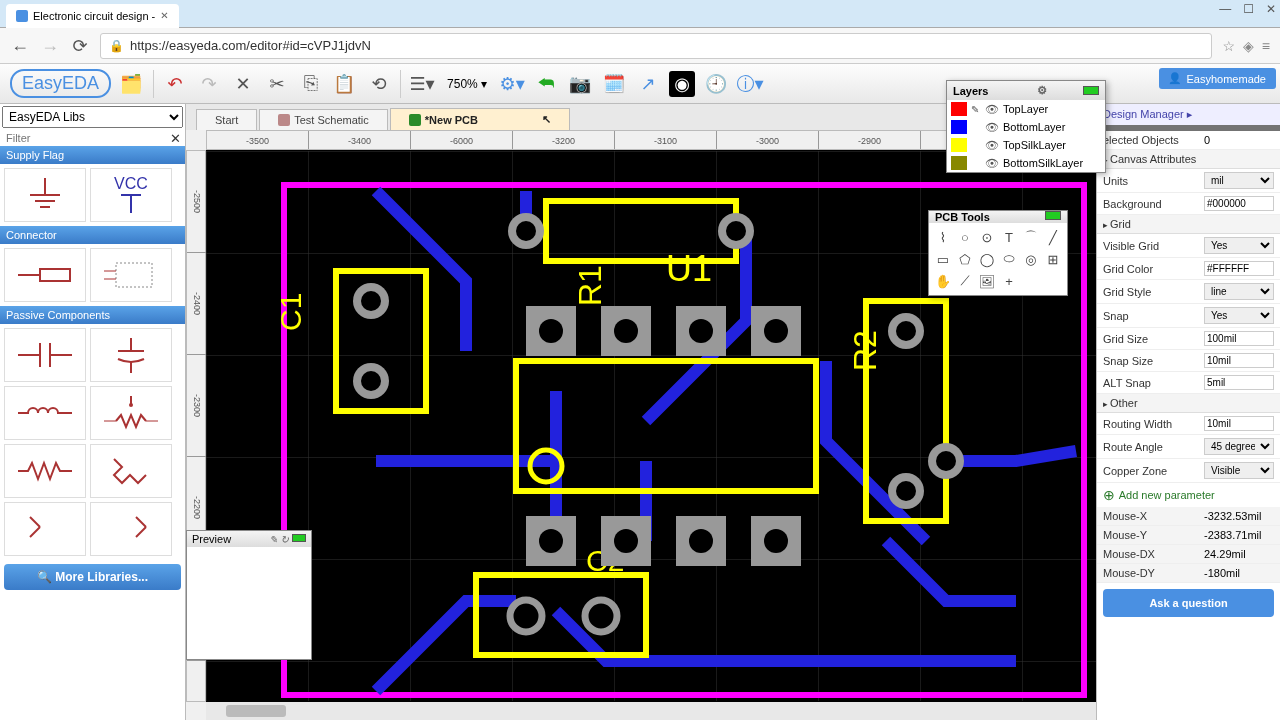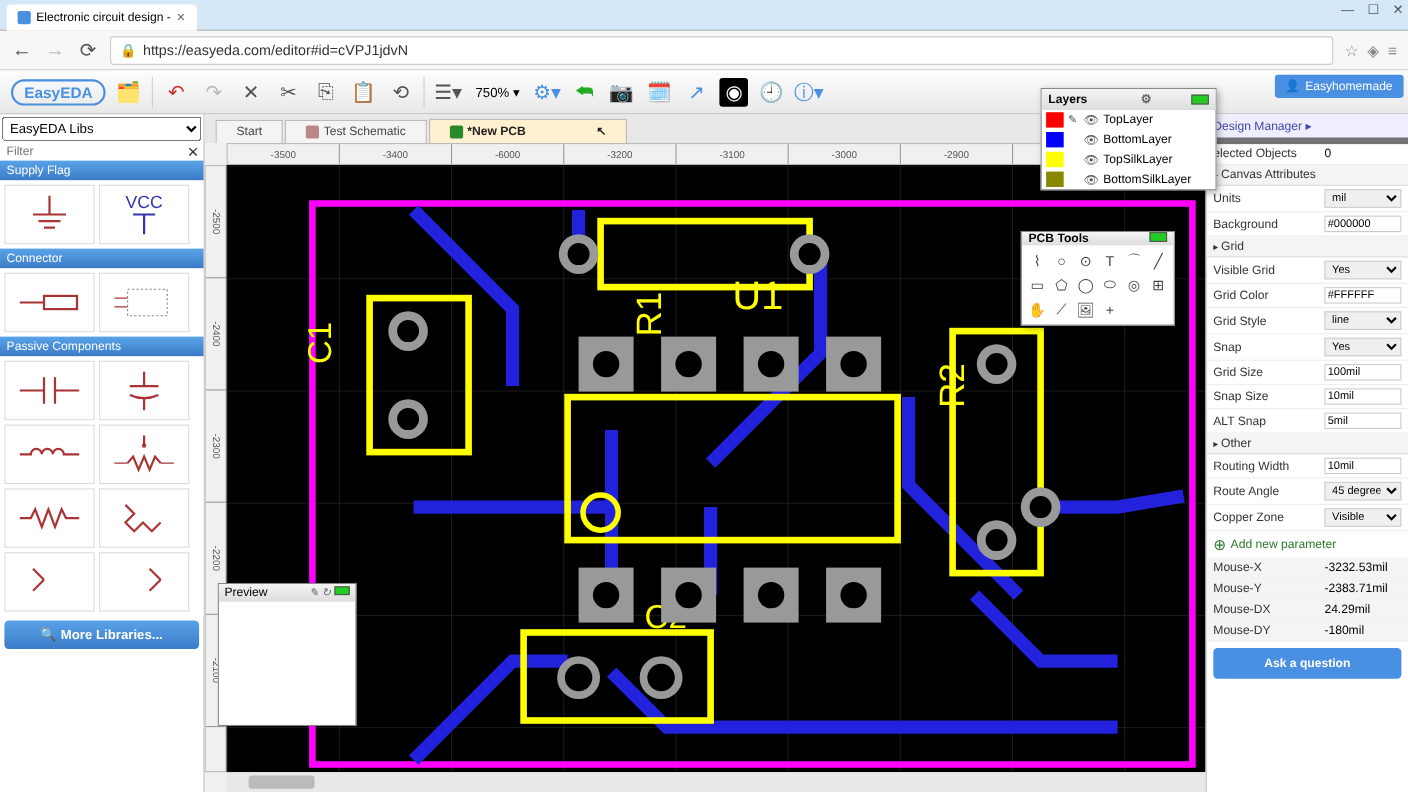--- a/index.html
+++ b/index.html
@@ -12,21 +12,21 @@
 .browser-tab .close { color: #666; font-size: 10px; }
 .win-controls { position: absolute; right: 4px; top: 2px; display: flex; gap: 12px; font-size: 12px; color: #555; }
 .addr-bar { height: 36px; background: #f7f7f7; display: flex; align-items: center; padding: 0 10px; gap: 10px; border-bottom: 1px solid #ccc; }
 .nav-btn { font-size: 18px; color: #555; width: 20px; text-align: center; }
 .url-box { flex: 1; background: #fff; border: 1px solid #ccc; border-radius: 3px; height: 26px; display: flex; align-items: center; padding: 0 8px; font-size: 13px; color: #333; }
 .url-box .lock { color: #2a8a2a; margin-right: 6px; font-size: 12px; }
 .addr-icons { display: flex; gap: 8px; color: #888; font-size: 14px; }
 
 
 .main-toolbar { height: 40px; background: linear-gradient(#fdfdfd,#e8e8e8); border-bottom: 1px solid #bbb; display: flex; align-items: center; padding: 0 10px; gap: 8px; }
-.logo { font-weight: bold; color: #4a90e2; font-size: 14px; padding: 2px 10px; border: 2px solid #4a90e2; border-radius: 14px; }
+.logo { font-weight: normal; color: #4a90e2; font-size: 18px; padding: 2px 10px; border: 2px solid #4a90e2; border-radius: 14px; }
 .tb-ico { width: 26px; height: 26px; display: flex; align-items: center; justify-content: center; font-size: 18px; color: #555; position: relative; }
 .tb-sep { width: 1px; height: 28px; background: #ccc; }
 .zoom-sel { font-size: 12px; padding: 2px 4px; }
 .user-chip { position: absolute; right: 4px; top: 68px; background: #4a90e2; color: #fff; font-size: 11px; padding: 4px 10px; border-radius: 3px; display: flex; align-items: center; gap: 4px; }
 
 
 .left-panel { position: absolute; left: 0; top: 104px; width: 186px; bottom: 0; background: #fff; border-right: 1px solid #bbb; display: flex; flex-direction: column; }
 .libs-select { font-size: 12px; padding: 2px; margin: 2px; }
 .filter-row { display: flex; align-items: center; padding: 0 4px; }
 .filter-input { flex: 1; font-size: 11px; border: none; padding: 2px; }
@@ -76,21 +76,21 @@
 .layer-row .sw { width: 16px; height: 14px; }
 .layer-row .eye { font-size: 11px; color: #555; }
 .layer-row .pen { font-size: 10px; color: #555; width: 10px; }
 
 .pcbtools { position: absolute; left: 928px; top: 210px; width: 140px; background: #fff; border: 1px solid #888; box-shadow: 2px 2px 6px rgba(0,0,0,.3); font-size: 11px; z-index: 15; }
 .pcbtools .hdr { background: linear-gradient(#f4f4f4,#ddd); padding: 0 6px; font-weight: bold; display: flex; }
 .pcbtools .hdr .bat { width: 16px; height: 9px; border: 1px solid #555; margin-left: auto; background: #2c2; }
 .pcbtools .grid { display: grid; grid-template-columns: repeat(6, 1fr); gap: 2px; padding: 4px; }
 .pcbtools .grid div { width: 20px; height: 20px; display: flex; align-items: center; justify-content: center; font-size: 13px; color: #444; }
 
-.preview { position: absolute; left: 186px; top: 530px; width: 126px; height: 130px; background: #fff; border: 1px solid #888; z-index: 10; margin-left: 12px; }
+.preview { position: absolute; left: 186px; top: 530px; width: 126px; height: 130px; background: #fff; border: 1px solid #888; z-index: 10; }
 .preview .hdr { background: linear-gradient(#f4f4f4,#ddd); padding: 2px 5px; font-size: 11px; display: flex; align-items: center; }
 .preview .hdr span:last-child { margin-left: auto; display: flex; gap: 3px; font-size: 10px; color: #666; }
 </style>
 </head>
 <body>
 
 <div class="browser-tabs">
   <div class="browser-tab">
     <span class="favicon"></span>
     <span>Electronic circuit design - </span>

